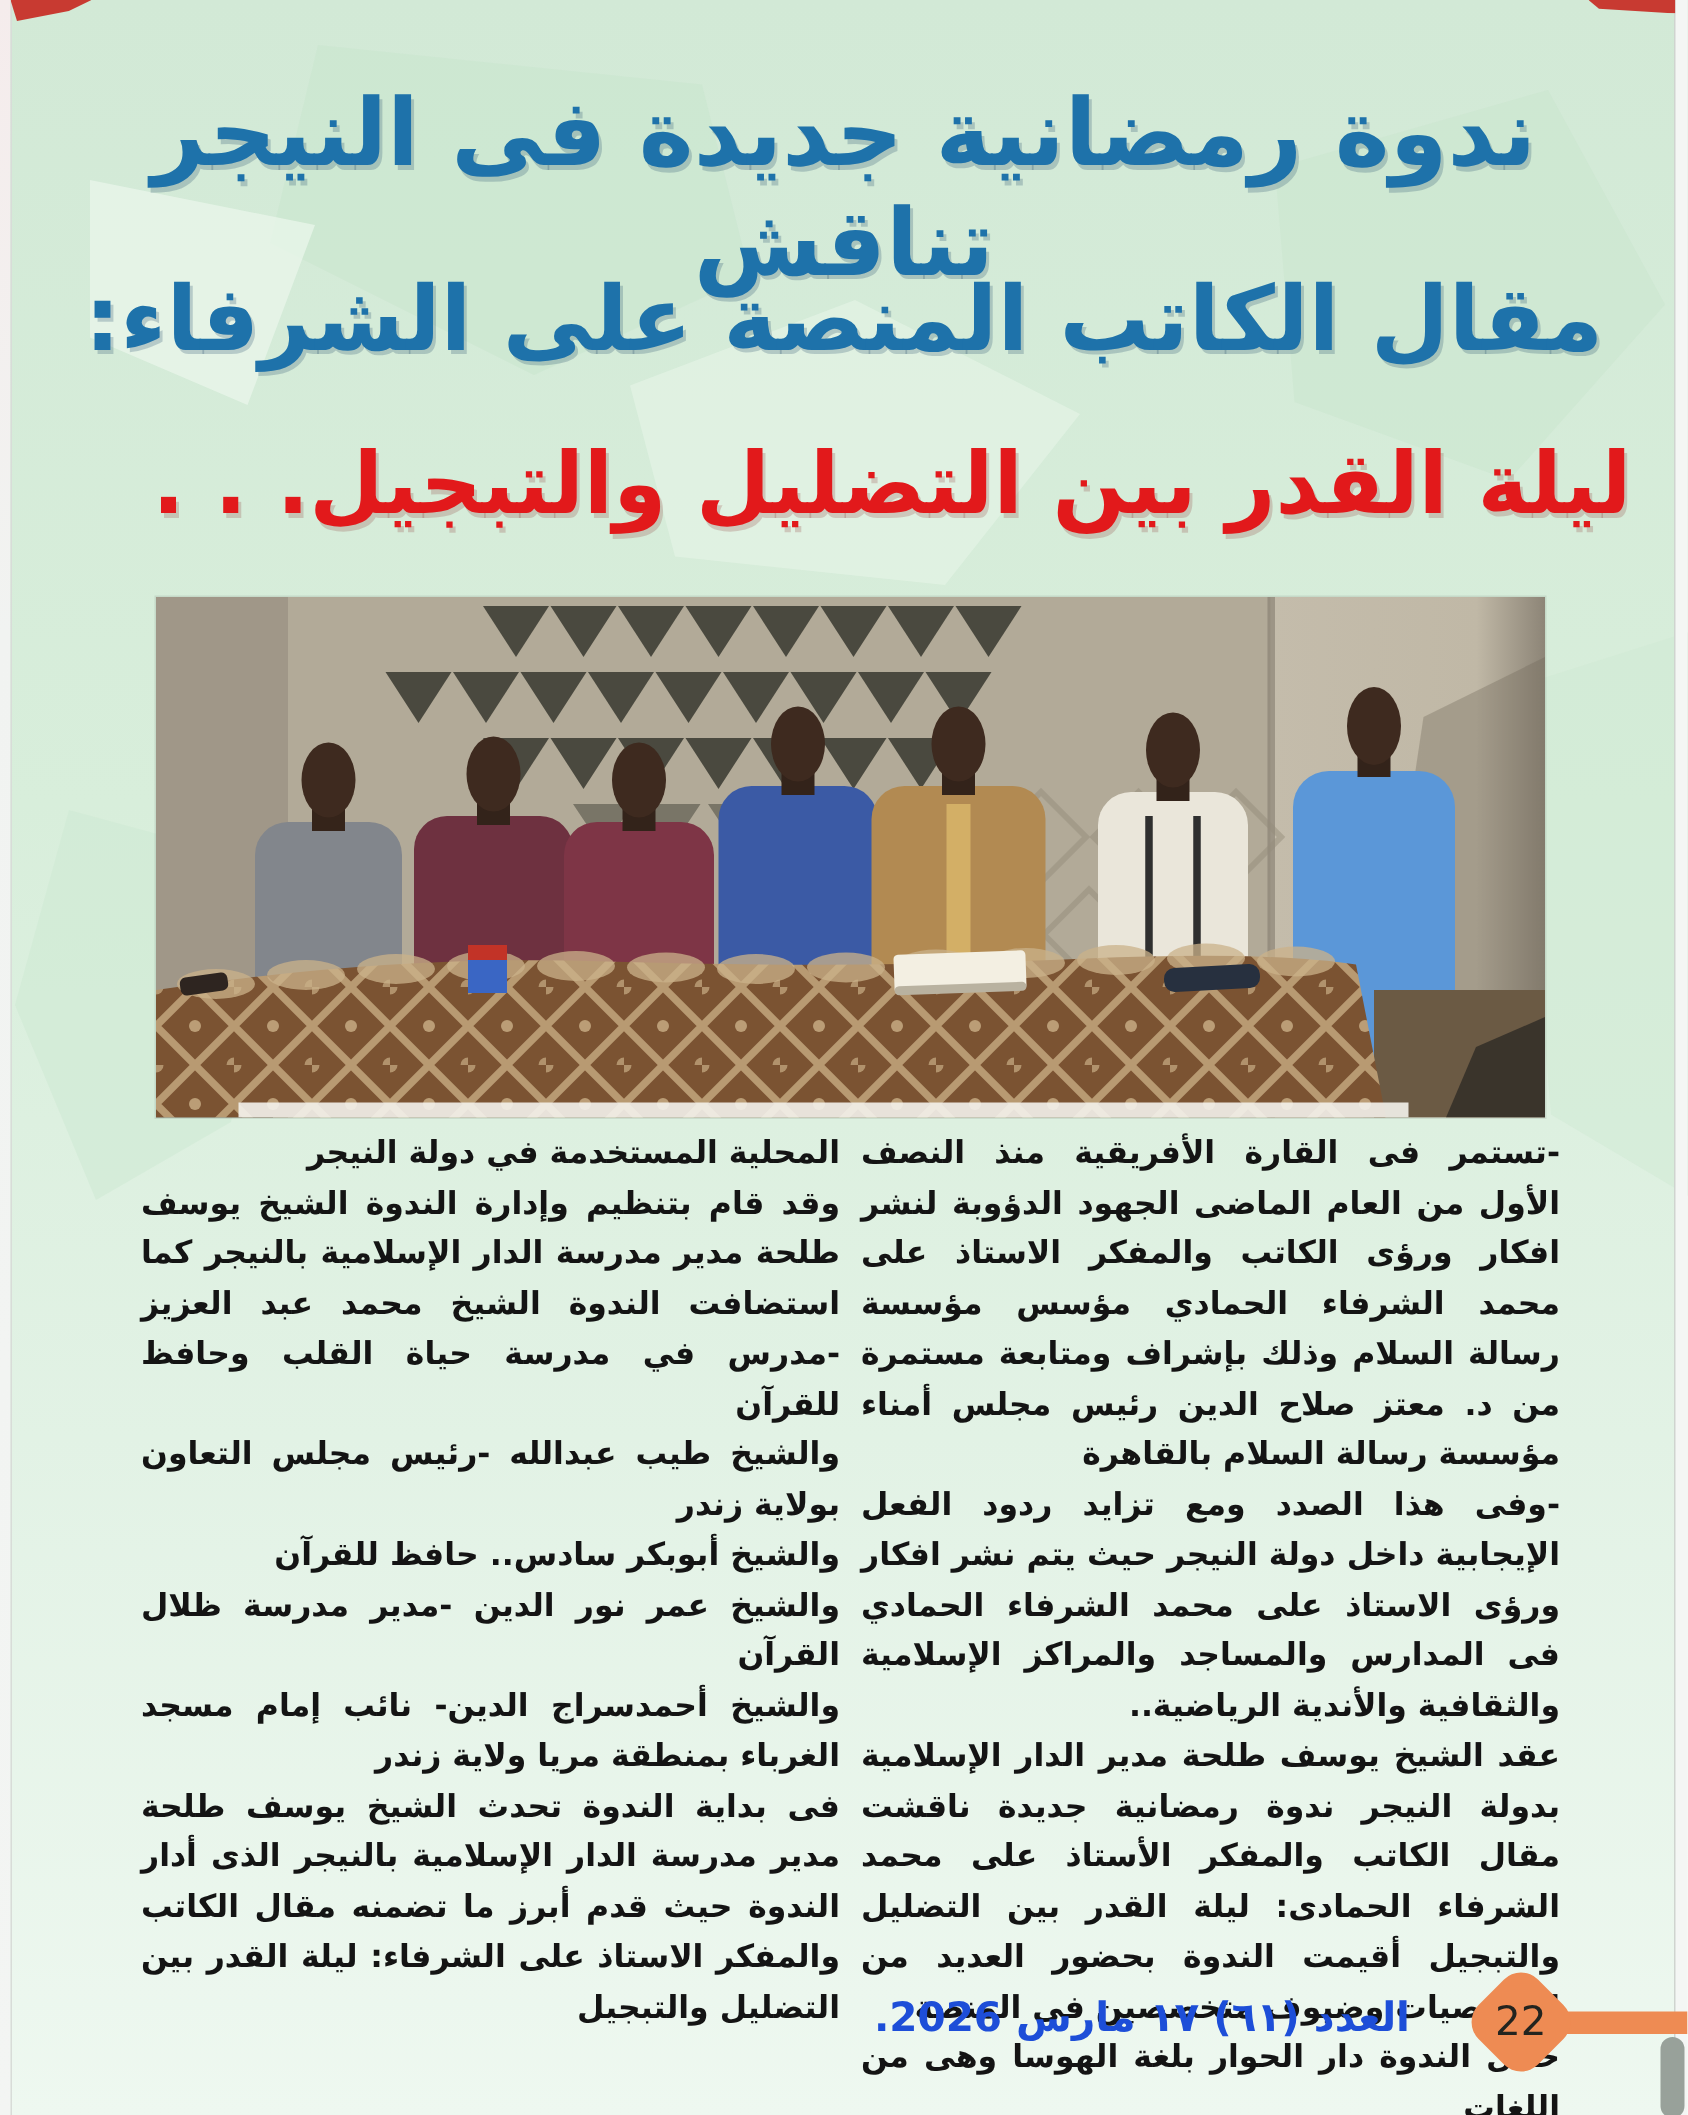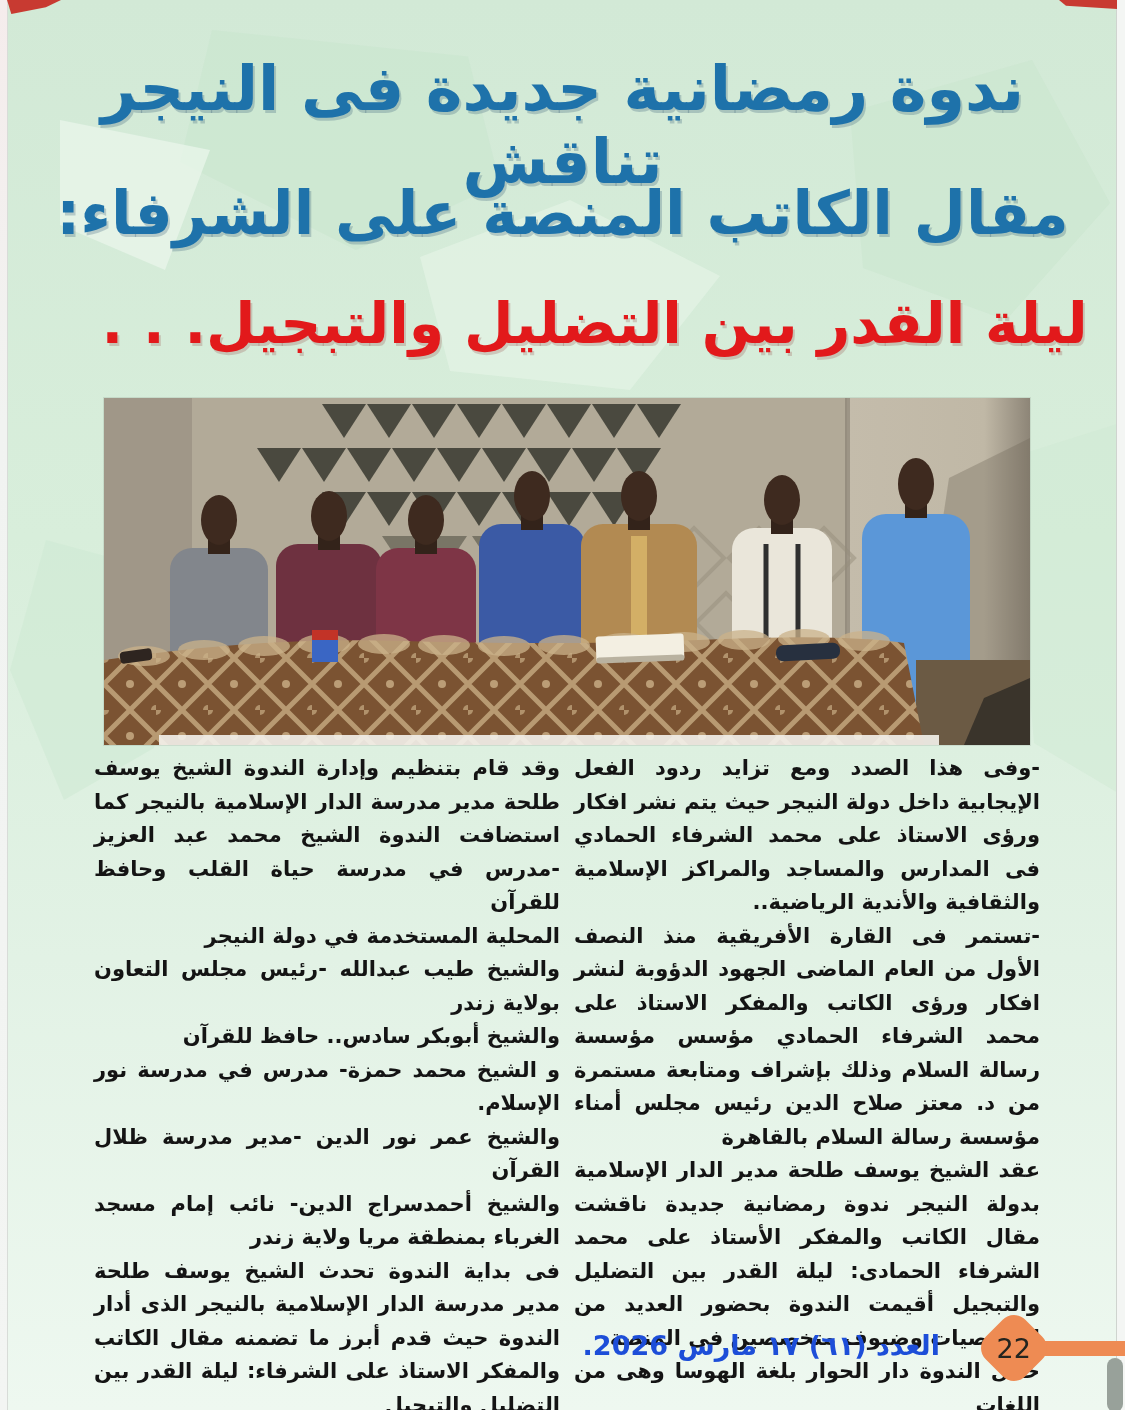--- a/index.html
+++ b/index.html
@@ -200,31 +200,30 @@
     <rect x="208" y="232" width="26" height="10" fill="#c23327"></rect>
   </g>
   <rect x="672" y="246" width="64" height="16" rx="7" fill="#27303f" transform="rotate(-3 704 254)"></rect>
   <rect x="16" y="252" width="32" height="12" rx="4" fill="#2e2520" transform="rotate(-8 32 258)"></rect>
   <rect x="55" y="337" width="780" height="10" fill="#f4f2ec" opacity="0.9"></rect>
 </svg>
 </div>
 
 <div class="article">
   <div class="col">
+      <p>-تستمر فى القارة الأفريقية منذ النصف الأول من العام الماضى الجهود الدؤوبة لنشر افكار ورؤى الكاتب والمفكر الاستاذ على محمد الشرفاء الحمادي مؤسس مؤسسة رسالة السلام وذلك بإشراف ومتابعة مستمرة من د. معتز صلاح الدين رئيس مجلس أمناء مؤسسة رسالة السلام بالقاهرة</p>
       <p>-وفى هذا الصدد ومع تزايد ردود الفعل الإيجابية داخل دولة النيجر حيث يتم نشر افكار ورؤى الاستاذ على محمد الشرفاء الحمادي فى المدارس والمساجد والمراكز الإسلامية والثقافية والأندية الرياضية..</p>
-      <p>-تستمر فى القارة الأفريقية منذ النصف الأول من العام الماضى الجهود الدؤوبة لنشر افكار ورؤى الكاتب والمفكر الاستاذ على محمد الشرفاء الحمادي مؤسس مؤسسة رسالة السلام وذلك بإشراف ومتابعة مستمرة من د. معتز صلاح الدين رئيس مجلس أمناء مؤسسة رسالة السلام بالقاهرة</p>
       <p>عقد الشيخ يوسف طلحة مدير الدار الإسلامية بدولة النيجر ندوة رمضانية جديدة ناقشت مقال الكاتب والمفكر الأستاذ على محمد الشرفاء الحمادى: ليلة القدر بين التضليل والتبجيل أقيمت الندوة بحضور العديد من الشخصيات وضيوف متخصصين فى المنصة</p>
       <p>خلال الندوة دار الحوار بلغة الهوسا وهى من اللغات</p>
     </div>
   <div class="col">
+      <p>المحلية المستخدمة في دولة النيجر</p>
       <p>وقد قام بتنظيم وإدارة الندوة الشيخ يوسف طلحة مدير مدرسة الدار الإسلامية بالنيجر كما استضافت الندوة الشيخ محمد عبد العزيز -مدرس في مدرسة حياة القلب وحافظ للقرآن</p>
-      <p>المحلية المستخدمة في دولة النيجر</p>
       <p>والشيخ طيب عبدالله -رئيس مجلس التعاون بولاية زندر</p>
       <p>والشيخ أبوبكر سادس.. حافظ للقرآن</p>
-      <p>و الشيخ محمد حمزة- مدرس في مدرسة نور الإسلام.</p>
       <p>والشيخ عمر نور الدين -مدير مدرسة ظلال القرآن</p>
       <p>والشيخ أحمدسراج الدين- نائب إمام مسجد الغرباء بمنطقة مريا ولاية زندر</p>
       <p>فى بداية الندوة تحدث الشيخ يوسف طلحة مدير مدرسة الدار الإسلامية بالنيجر الذى أدار الندوة حيث قدم أبرز ما تضمنه مقال الكاتب والمفكر الاستاذ على الشرفاء: ليلة القدر بين التضليل والتبجيل</p>
     </div>
 </div>
 
 <div class="footer-issue">العدد (٦١) ١٧ مارس 2026.</div>
 <div class="page-badge">
   <span>22</span>
 </div>

